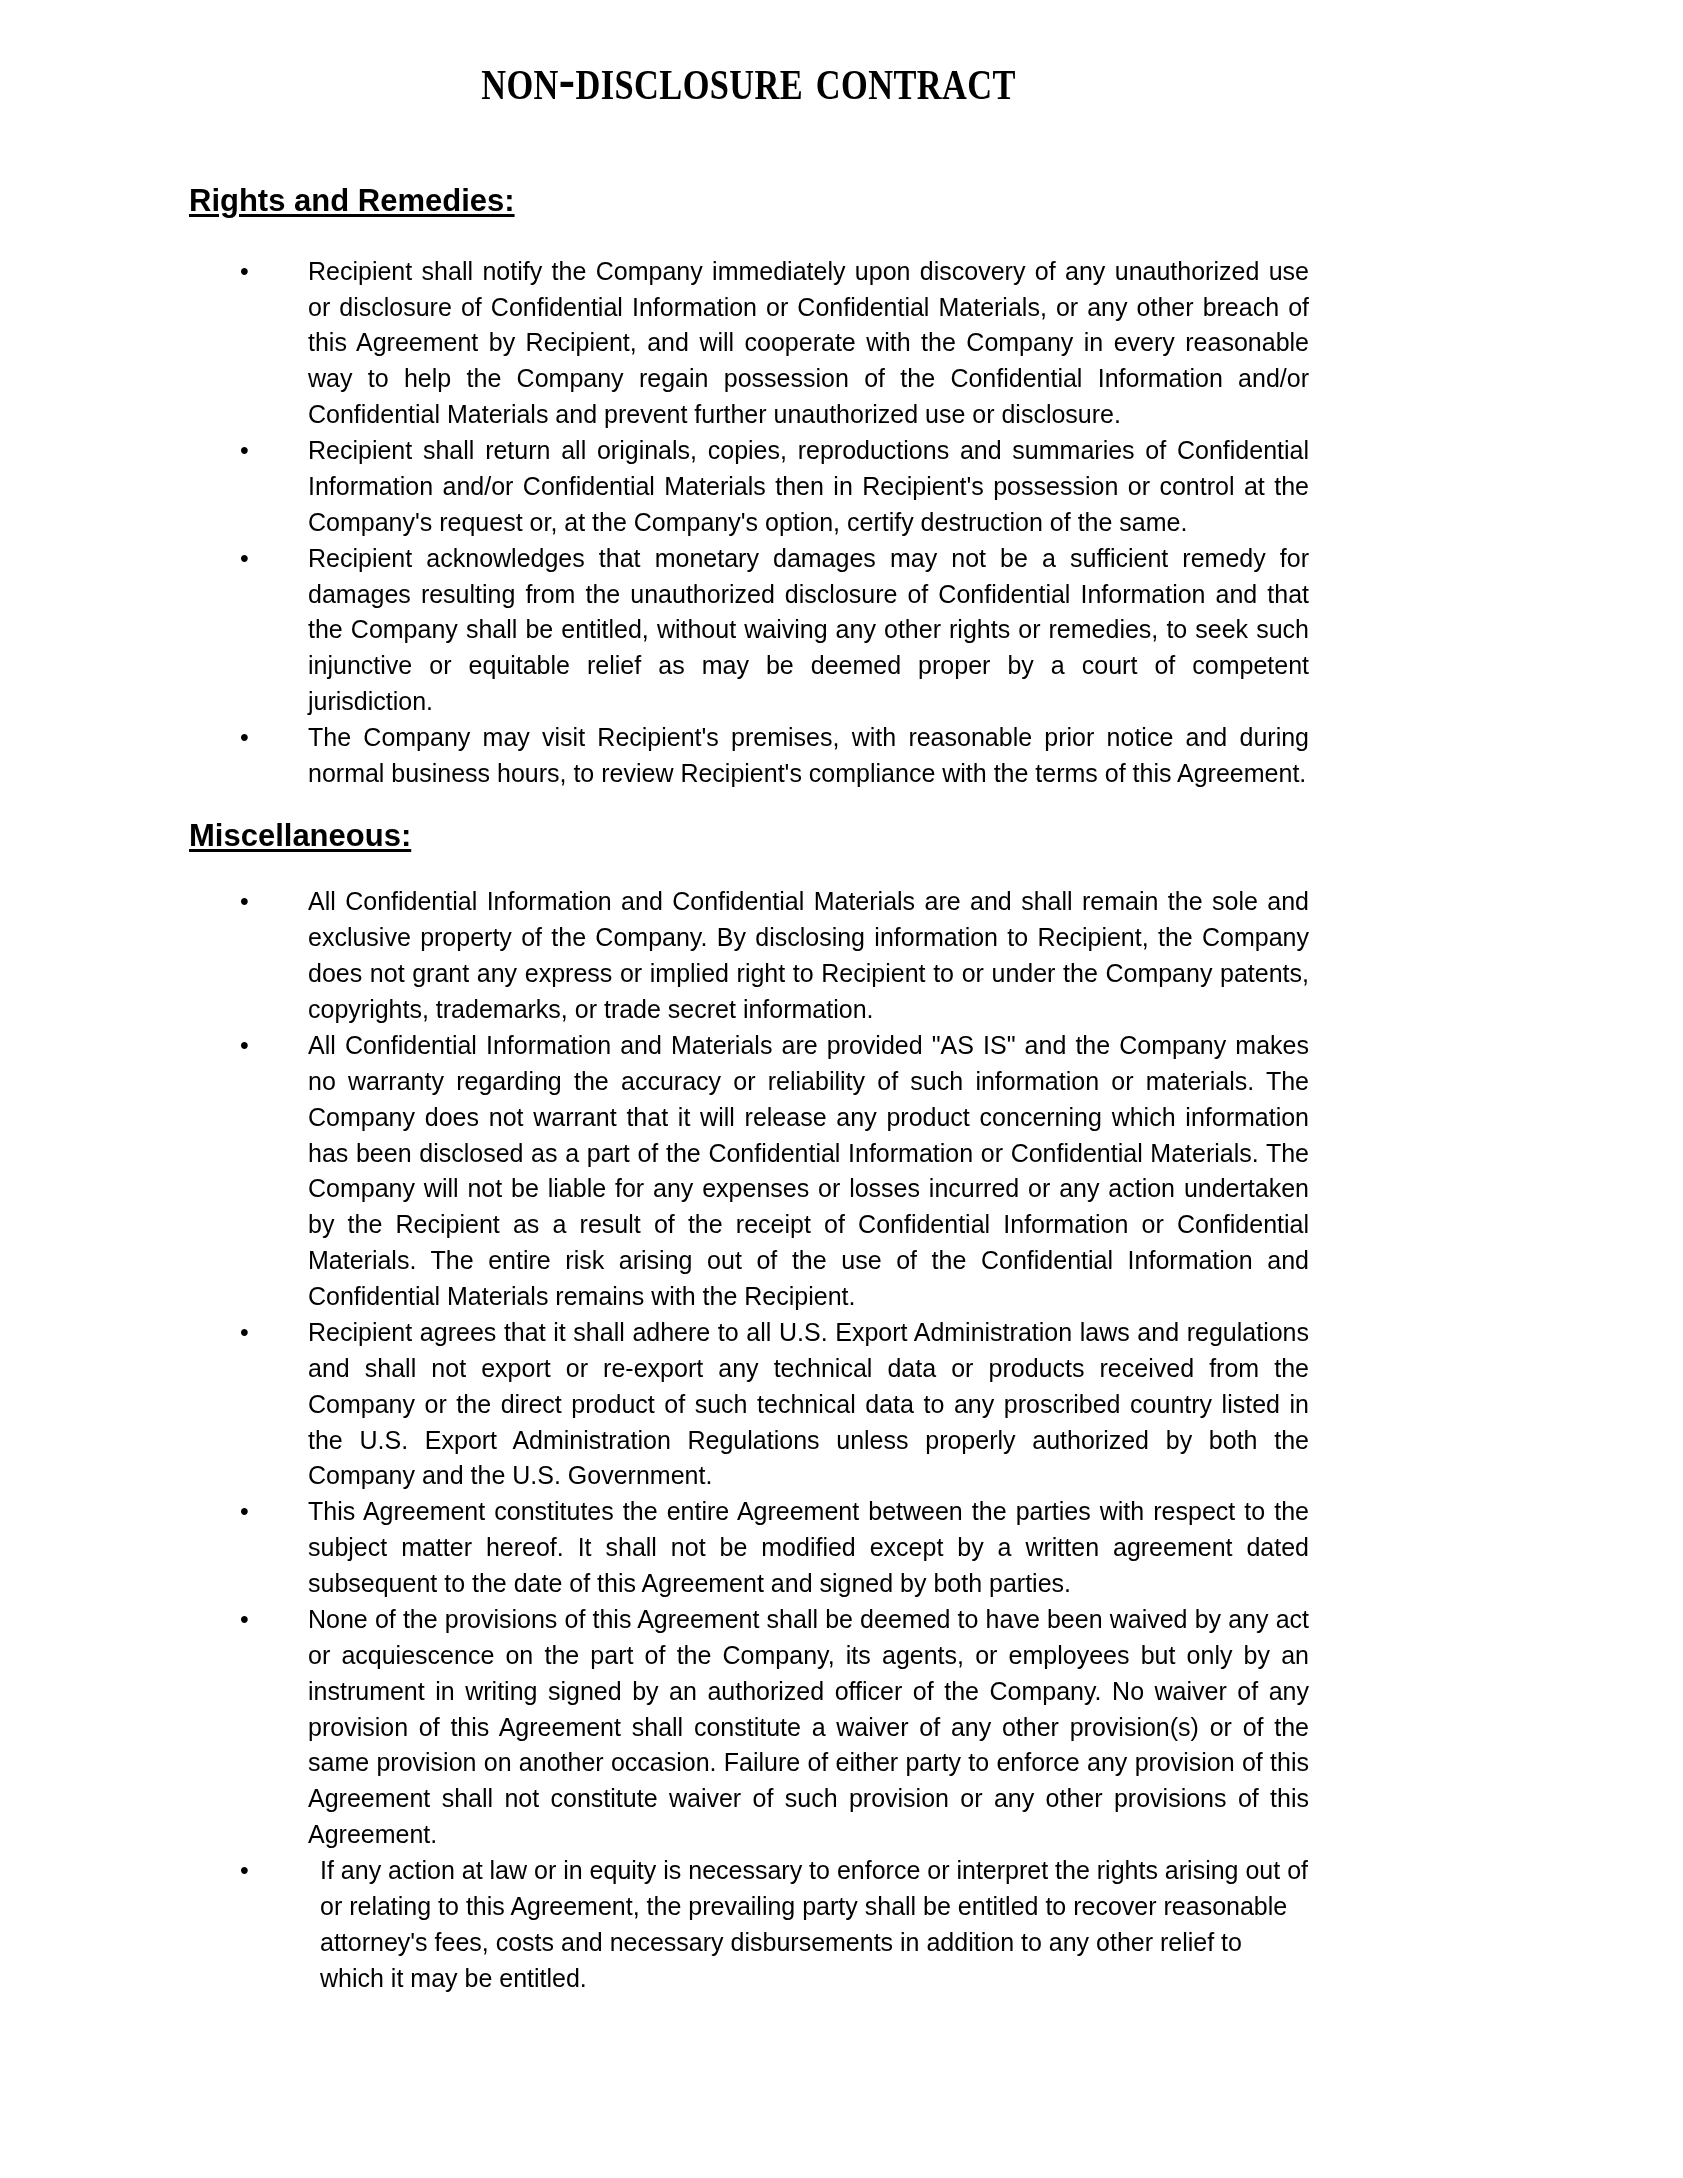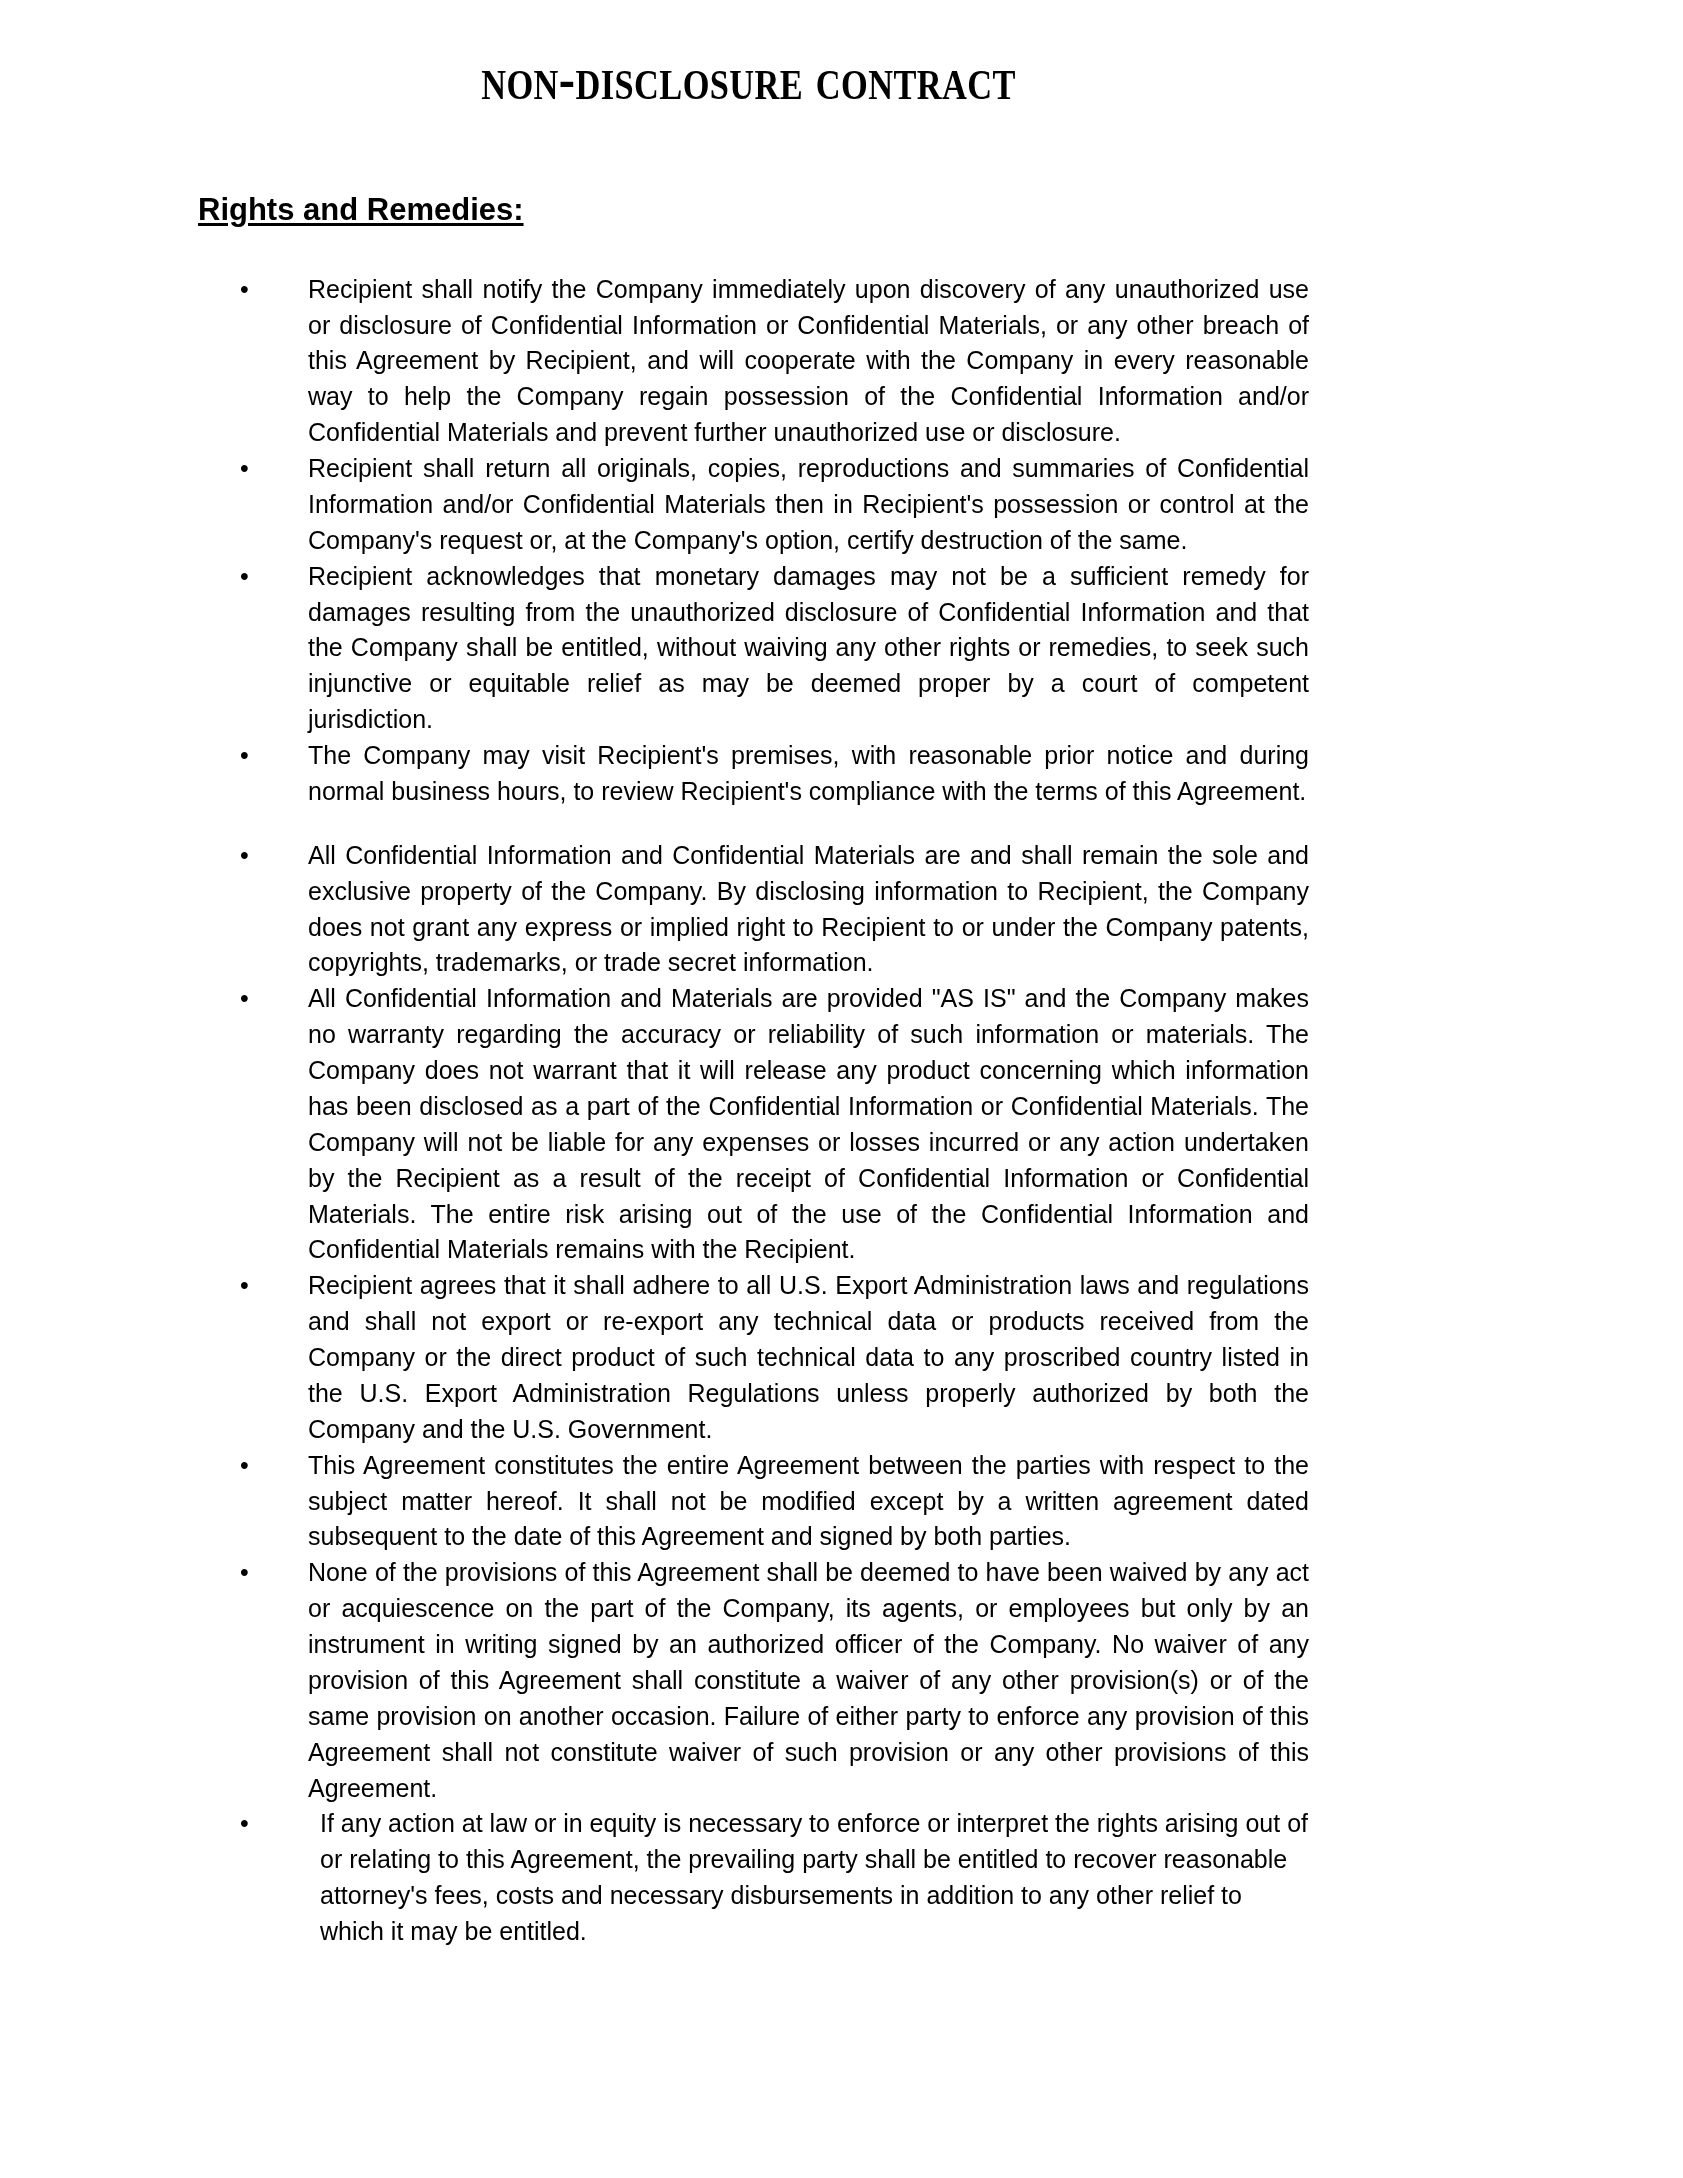--- a/index.html
+++ b/index.html
@@ -37,21 +37,21 @@
     padding-right: 188px;
     padding-top: 71px;
   }
   .section-heading {
     font-family: "Liberation Sans", sans-serif;
     font-weight: 700;
     font-size: 31px;
     line-height: 1.15;
     text-decoration: underline;
     text-underline-offset: 3px;
-    margin: 12px;
+    margin: 3px;
     padding: 0;
   }
   .heading-gap-top {
     margin-top: 26px;
   }
   ul.bullets {
     list-style: none;
     margin: 0;
     padding: 0;
     padding-top: 32px;
@@ -110,20 +110,21 @@
       <li>
         <span class="bullet-glyph">•</span>
         <span class="li-text">Recipient acknowledges that monetary damages may not be a sufficient remedy for damages resulting from the unauthorized disclosure of Confidential Information and that the Company shall be entitled, without waiving any other rights or remedies, to seek such injunctive or equitable relief as may be deemed proper by a court of competent jurisdiction.</span>
       </li>
       <li>
         <span class="bullet-glyph">•</span>
         <span class="li-text">The Company may visit Recipient's premises, with reasonable prior notice and during normal business hours, to review Recipient's compliance with the terms of this Agreement.</span>
       </li>
     </ul>
 
+    <h2 class="section-heading heading-gap-top">Miscellaneous:</h2>
 
     <ul class="bullets tight">
       <li>
         <span class="bullet-glyph">•</span>
         <span class="li-text">All Confidential Information and Confidential Materials are and shall remain the sole and exclusive property of the Company.  By disclosing information to Recipient, the Company does not grant any express or implied right to Recipient to or under the Company patents, copyrights, trademarks, or trade secret information.</span>
       </li>
       <li>
         <span class="bullet-glyph">•</span>
         <span class="li-text">All Confidential Information and Materials are provided "AS IS" and the Company makes no warranty regarding the accuracy or reliability of such information or materials.  The Company does not warrant that it will release any product concerning which information has been disclosed as a part of the Confidential Information or Confidential Materials.  The Company will not be liable for any expenses or losses incurred or any action undertaken by the Recipient as a result of the receipt of Confidential Information or Confidential Materials.  The entire risk arising out of the use of the Confidential Information and Confidential Materials remains with the Recipient.</span>
       </li>

